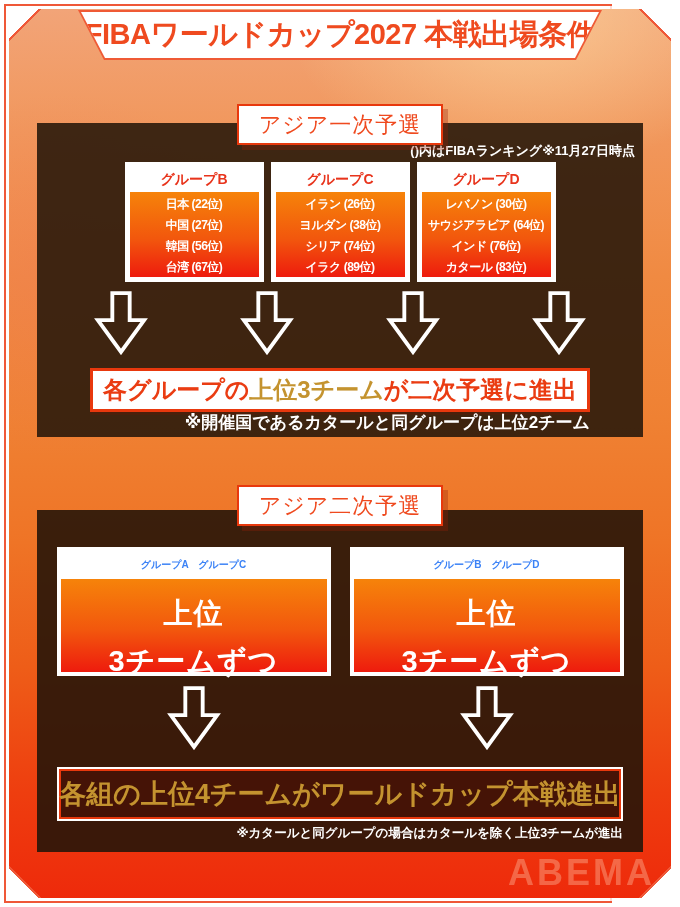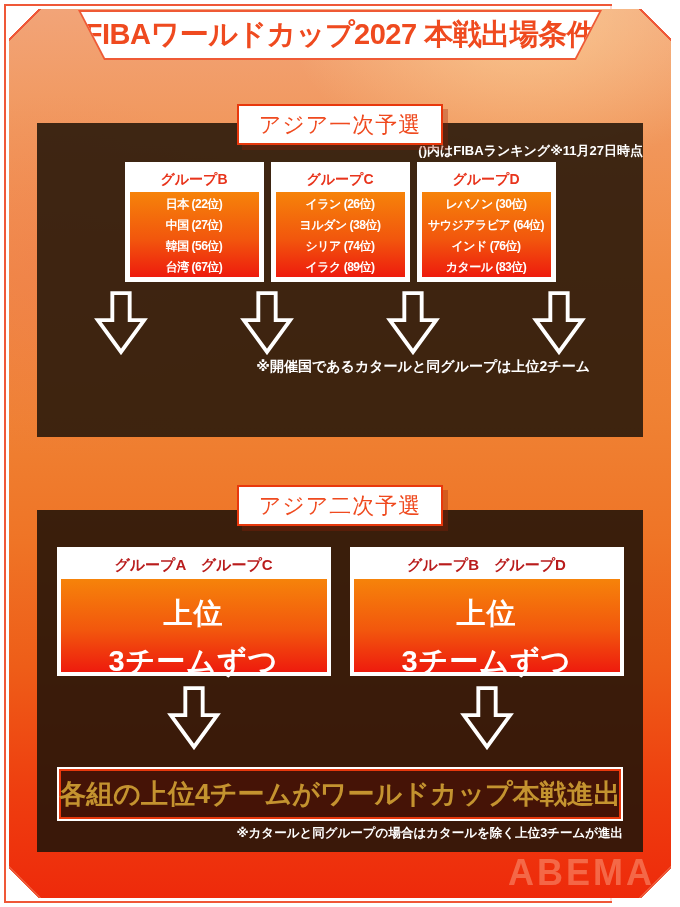--- a/index.html
+++ b/index.html
@@ -26,21 +26,21 @@
   .page-title{font-size:29px;font-weight:900;color:#ef4a1f;letter-spacing:-.5px;white-space:nowrap;}
 
   .section-label{width:206px;height:41px;margin:0 auto;position:relative;z-index:2;
     background:#fff;border:2.5px solid #e8380d;box-sizing:border-box;
     box-shadow:5px 5px 0 rgba(150,30,5,.32);
     display:flex;align-items:center;justify-content:center;}
   .section-label span{font-size:22px;font-weight:400;color:#ef4a1f;letter-spacing:1px;white-space:nowrap;}
   .label1{margin-top:44px;margin-bottom:-22px;}
   .label2{margin-top:48px;margin-bottom:-16px;}
 
-  .panel{width:606px;margin:0 auto;background:rgba(42,25,11,.9);box-sizing:border-box;padding:0 0;}
+  .panel{width:606px;margin:0 auto;background:rgba(42,25,11,.9);box-sizing:border-box;padding:0 8px;}
   .panel1{height:314px;}
   .panel2{height:342px;background:rgba(38,21,9,.9);}
 
   .ranking-note{padding-top:20px;text-align:right;font-size:13px;font-weight:bold;color:#fff;line-height:16px;}
 
   .groups-row{margin-top:3px;display:flex;justify-content:center;gap:7px;}
   .group-card{width:139px;height:120px;background:#fff;box-sizing:border-box;padding:4px 5px 5px;}
   .group-name{height:26px;line-height:26px;text-align:center;font-size:14px;font-weight:900;color:#e8341c;}
   .group-body{height:85px;box-sizing:border-box;padding-top:2px;
     background:linear-gradient(180deg,#f6830a 0%,#f2570d 55%,#ee1b0d 100%);}
@@ -50,25 +50,25 @@
   .arrow-cell{width:139px;display:flex;justify-content:center;}
   .arrows-row2{margin-top:10px;display:flex;justify-content:center;gap:19px;}
   .arrow-cell2{width:274px;display:flex;justify-content:center;}
 
   .result-box{width:500px;height:44px;margin:13px auto 0;background:#fff;border:3px solid #e8380d;
     box-sizing:border-box;display:flex;align-items:center;justify-content:center;
     box-shadow:0 3px 0 rgba(110,20,0,.25);}
   .result-box .red{color:#ea3c12;}
   .result-box .gold{color:#c4932f;}
   .result-box span{font-size:24px;font-weight:900;white-space:nowrap;}
-  .panel-note{width:500px;margin:3px auto 0;text-align:right;font-size:14px;font-weight:bold;color:#fff;line-height:16px;}
+  .panel-note{width:500px;margin:3px auto 0;text-align:right;font-size:17px;font-weight:bold;color:#fff;line-height:16px;}
 
   .big-row{padding-top:37px;display:flex;justify-content:center;gap:19px;}
   .big-card{width:274px;height:129px;background:#fff;box-sizing:border-box;padding:4px;}
-  .big-groups{height:28px;line-height:28px;text-align:center;font-size:15px;font-weight:900;color:#b91c1c;}
+  .big-groups{height:28px;line-height:28px;text-align:center;font-size:10px;font-weight:900;color:#3b82f6;}
   .big-body{height:93px;box-sizing:border-box;padding-top:6px;
     background:linear-gradient(180deg,#f6830a 0%,#f2570d 55%,#ee1b0d 100%);}
   .big-line{text-align:center;font-size:29px;font-weight:900;color:#fff;line-height:40px;letter-spacing:1px;margin-top:8px;}
 
   .result-box2{width:566px;height:54px;margin:17px auto 0;box-sizing:border-box;
     background:rgba(74,18,6,.75);border:2px solid #fff;box-shadow:inset 0 0 0 2px #e8380d;
     display:flex;align-items:center;justify-content:center;}
   .result-box2 span{font-size:27px;font-weight:900;color:#c4932f;white-space:nowrap;}
   .panel-note2{width:566px;margin:4px auto 4px;text-align:right;font-size:12.5px;font-weight:bold;color:#fff;line-height:16px;}
 
@@ -148,20 +148,25 @@
                   <path d="M19 2 H37 V30 H52 L28 63 L4 30 H19 Z" fill="none" stroke="#fff" stroke-width="4"></path>
                 </svg>
         </div>
         <div class="arrow-cell">
           <svg class="arrow" viewBox="0 0 56 66" width="54" height="64">
                   <path d="M19 2 H37 V30 H52 L28 63 L4 30 H19 Z" fill="none" stroke="#fff" stroke-width="4"></path>
                 </svg>
         </div>
       </div>
 
+      <div class="result-box">
+        <span class="red">各グループの</span>
+              <span class="gold">上位3チーム</span>
+              <span class="red">が二次予選に進出</span>
+      </div>
       <div class="panel-note">※開催国であるカタールと同グループは上位2チーム</div>
     </div>
 
     <div class="section-label label2">
       <span>アジア二次予選</span>
     </div>
 
     <div class="panel panel2">
       <div class="big-row">
         <div class="big-card">

